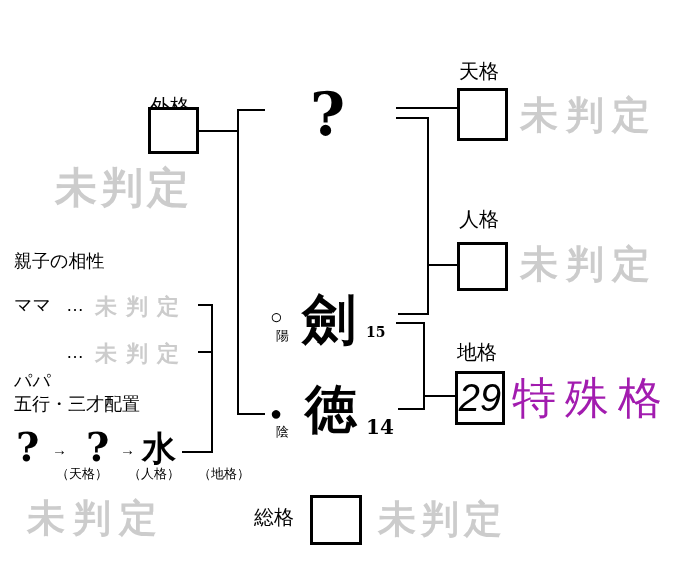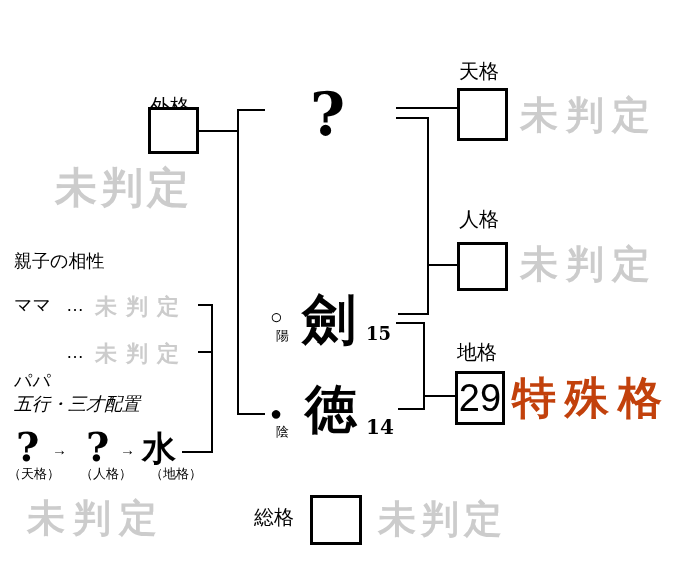--- a/index.html
+++ b/index.html
@@ -1,29 +1,29 @@
 <!DOCTYPE html>
 <html><head>
 <meta charset="utf-8">
 <style>
   html,body{margin:0;padding:0;background:#fff;}
   #canvas{position:relative;width:676px;height:562px;background:#ffffff;overflow:hidden;
           font-family:"Liberation Sans",sans-serif;color:#000;}
   .abs{position:absolute;line-height:1;white-space:nowrap;}
   .line{position:absolute;background:#000;}
   .box{position:absolute;border:3px solid #000;box-sizing:border-box;background:#fff;
-       display:flex;align-items:center;justify-content:center;}
+       display:flex;align-items:center;justify-content:center;font-style:italic;}
   .lbl{font-size:20px;}
   .serifk{font-family:"DejaVu Serif",serif;font-weight:bold;}
   .wm{font-family:"DejaVu Serif",serif;font-weight:bold;color:#cccccc;}
-  .wm-orange{font-family:"DejaVu Serif",serif;font-weight:bold;color:#c2410c;}
+  .wm-orange{font-family:"DejaVu Serif",serif;font-weight:normal;color:#a21caf;}
   .small-status{font-family:"DejaVu Serif",serif;font-weight:bold;color:#cccccc;
                 font-size:22px;letter-spacing:9px;}
   .lefttext{font-size:18px;}
-  .sublabel{font-size:13px;}
+  .sublabel{font-size:13px;margin-left:48px;}
   .mono{font-family:"DejaVu Sans Mono",monospace;}
 </style>
 </head>
 <body>
 
 <div id="canvas">
 
 
   <div class="line" style="left:237px;top:109px;width:2px;height:306px;"></div>
   <div class="line" style="left:237px;top:109px;width:28px;height:2px;"></div>
@@ -71,38 +71,38 @@
   <div class="box" style="left:310px;top:495px;width:52px;height:50px;">
     <span></span>
   </div>
   <div class="abs wm" style="left:378px;top:500px;font-size:38px;letter-spacing:5px;">未判定</div>
 
   <div class="abs serifk" style="left:310px;top:84px;font-size:60px;">?</div>
 
   <div class="abs" style="left:270px;top:306px;font-size:21px;">○</div>
   <div class="abs" style="left:276px;top:329px;font-size:13px;">陽</div>
   <div class="abs serifk" style="left:302px;top:292px;font-size:54px;">劍</div>
-  <div class="abs serifk" style="left:366px;top:325px;font-size:18px;">15</div>
+  <div class="abs serifk" style="left:366px;top:325px;font-size:14px;">15</div>
 
   <div class="abs" style="left:270px;top:403px;font-size:20px;">●</div>
   <div class="abs" style="left:276px;top:425px;font-size:13px;">陰</div>
   <div class="abs serifk" style="left:305px;top:383px;font-size:52px;">徳</div>
   <div class="abs serifk" style="left:366px;top:417px;font-size:20px;">14</div>
 
   <div class="abs lefttext" style="left:14px;top:252px;">親子の相性</div>
 
   <div class="abs lefttext" style="left:14px;top:296px;">ママ</div>
   <div class="abs lefttext" style="left:66px;top:296px;">…</div>
   <div class="abs small-status" style="left:95px;top:295px;">未判定</div>
 
   <div class="abs lefttext" style="left:14px;top:343px;margin-top:29px;">パパ</div>
   <div class="abs lefttext" style="left:66px;top:343px;">…</div>
   <div class="abs small-status" style="left:95px;top:342px;">未判定</div>
 
-  <div class="abs lefttext" style="left:14px;top:395px;font-style:italic;">五行・三才配置</div>
+  <div class="abs lefttext" style="left:14px;top:395px;">五行・三才配置</div>
 
   <div class="abs serifk" style="left:16px;top:427px;font-size:40px;">?</div>
   <div class="abs" style="left:52px;top:442px;font-size:15px;">→</div>
   <div class="abs serifk" style="left:86px;top:427px;font-size:40px;">?</div>
   <div class="abs" style="left:120px;top:442px;font-size:15px;">→</div>
   <div class="abs serifk" style="left:142px;top:431px;font-size:34px;">水</div>
 
   <div class="abs sublabel" style="left:8px;top:467px;">（天格）</div>
   <div class="abs sublabel" style="left:80px;top:467px;">（人格）</div>
   <div class="abs sublabel" style="left:150px;top:467px;text-align:center;">（地格）</div>

